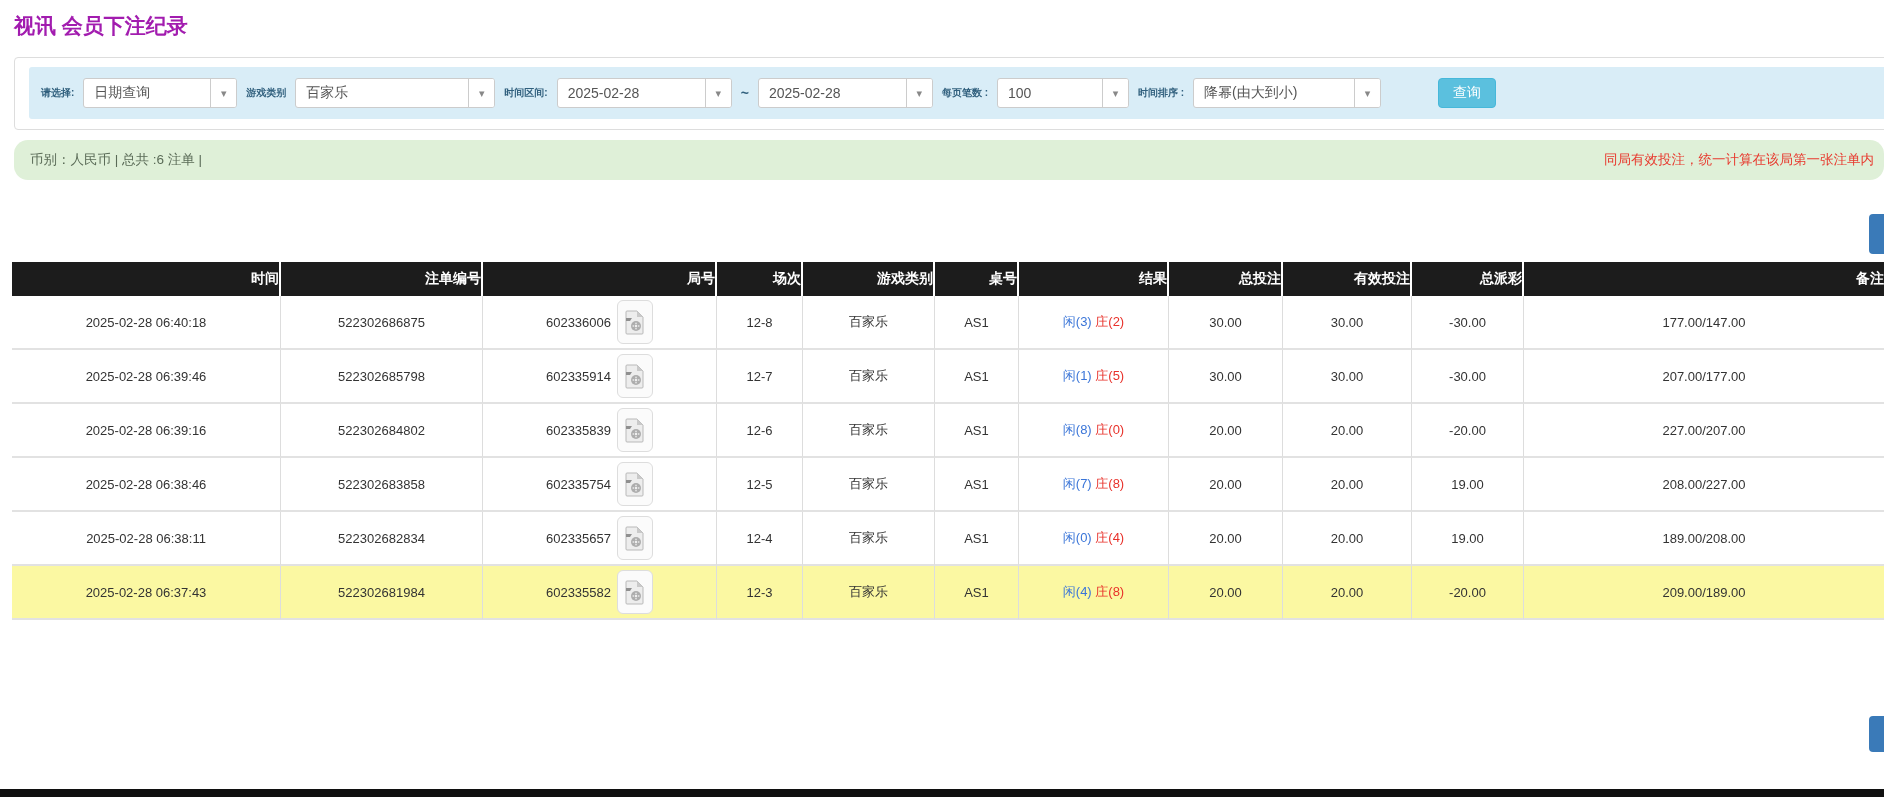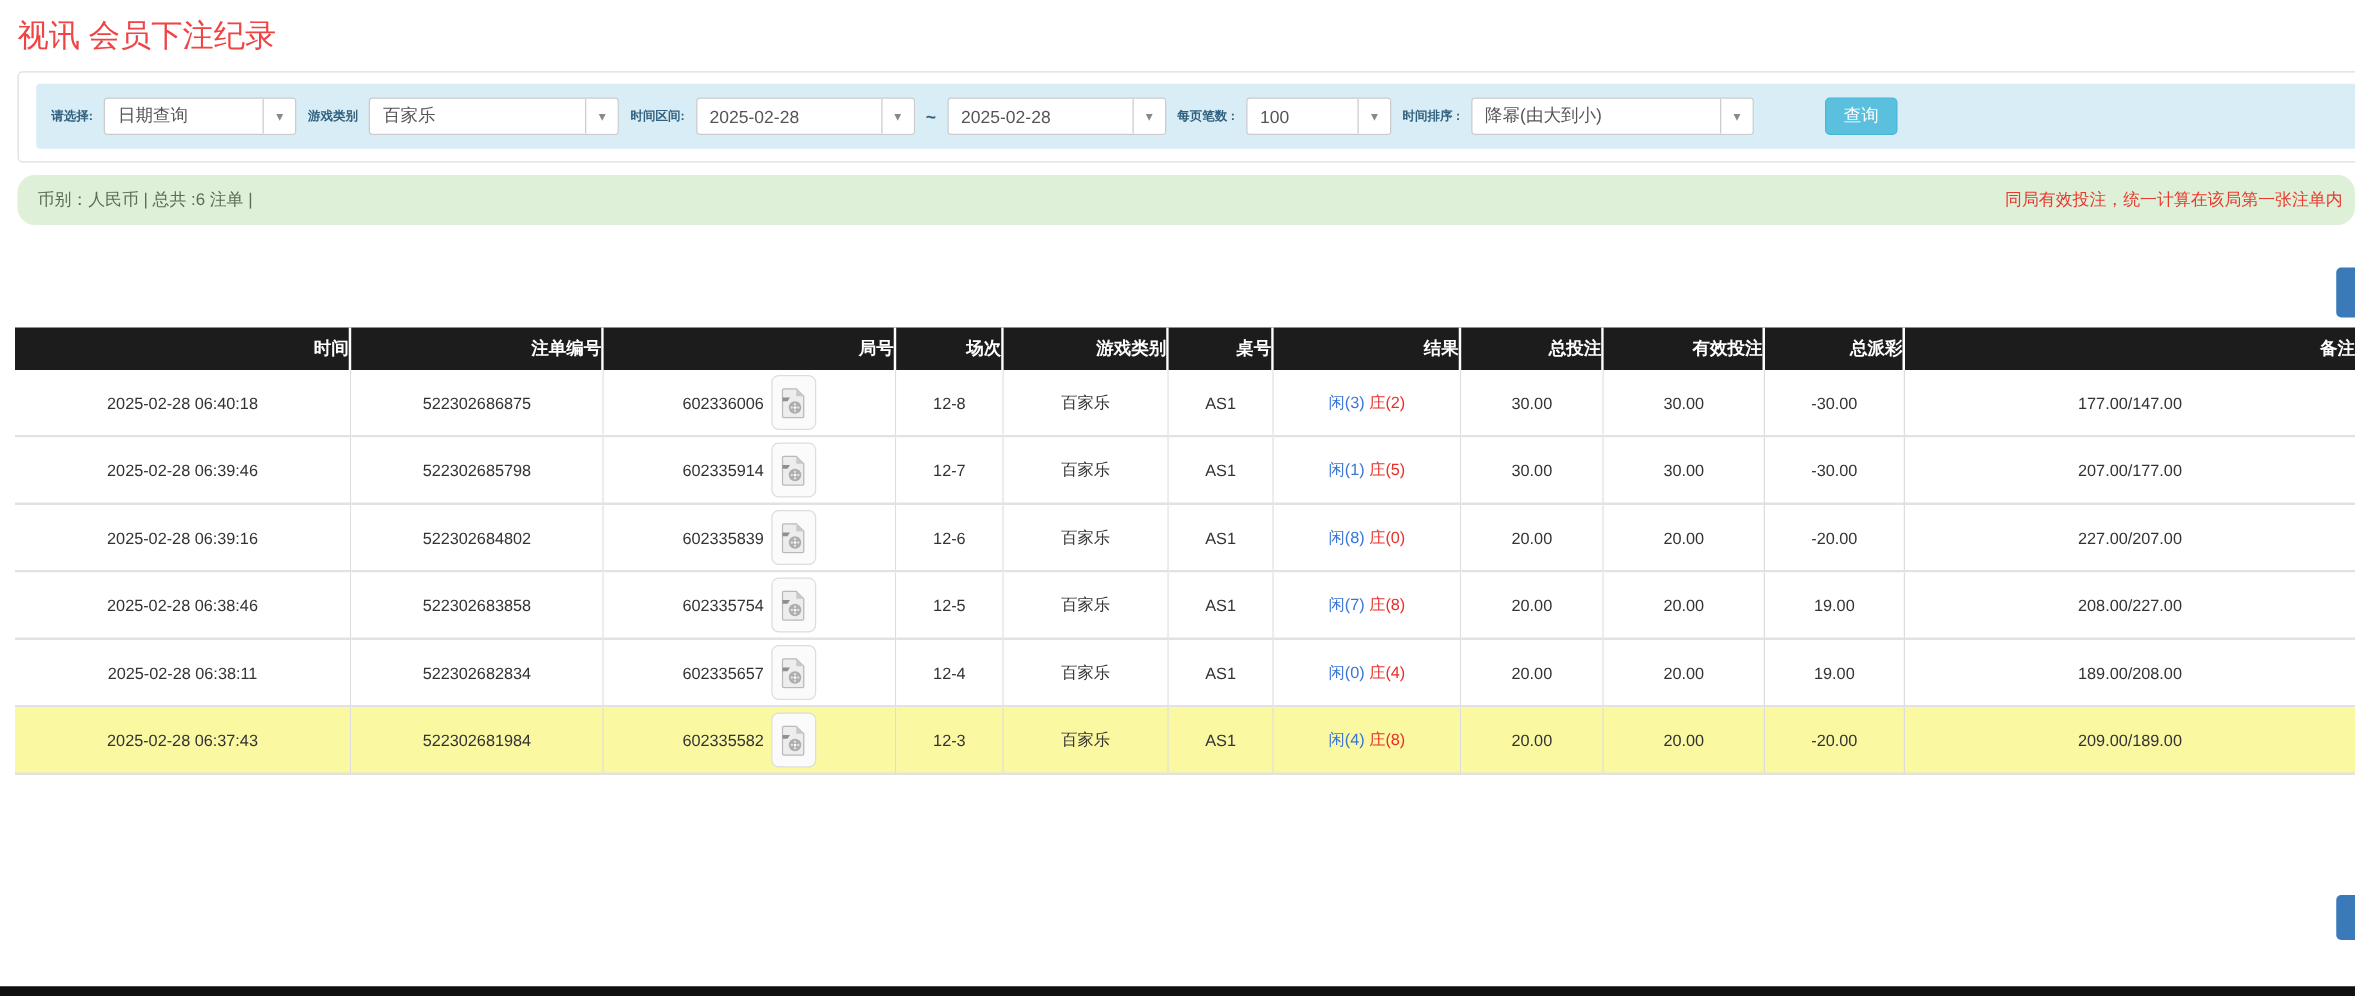--- a/index.html
+++ b/index.html
@@ -6,21 +6,21 @@
   html, body { width: 1884px; height: 797px; }
   body {
     position: relative;
     overflow: hidden;
     background: #fff;
     font-family: "Liberation Sans", "DejaVu Sans", sans-serif;
     color: #333;
   }
   .page-title {
     position: absolute; left: 14px; top: 12px;
-    font-size: 25px; font-weight: 400; color: #ef4444;
+    font-size: 21px; font-weight: 700; color: #a21caf;
   }
   
   .filter-panel {
     position: absolute; left: 14px; top: 57px;
     width: 1890px; height: 73px;
     background: #fff; border: 1px solid #ddd; border-radius: 4px;
     padding: 9px 14px;
   }
   .filter-bar {
     height: 52px; width: 100%;
@@ -135,27 +135,27 @@
       <span class="sel-text">2025-02-28</span>
       <span class="caret-box">▾</span>
     </div>
     <span class="tilde">~</span>
     <div class="select" style="width:175px">
       <span class="sel-text">2025-02-28</span>
       <span class="caret-box">▾</span>
     </div>
 
     <span class="flabel">每页笔数 :</span>
-    <div class="select" style="width:116px">
+    <div class="select" style="width:132px">
       <span class="sel-text">100</span>
       <span class="caret-box">▾</span>
     </div>
 
     <span class="flabel">时间排序 :</span>
-    <div class="select" style="width:226px">
+    <div class="select" style="width:188px">
       <span class="sel-text">降幂(由大到小)</span>
       <span class="caret-box">▾</span>
     </div>
 
     <button class="btn-query">查询</button>
   </div>
 </div>
 
 <div class="green-bar">
   <span class="left-text">币别：人民币 | 总共 :6 注单 |</span>

